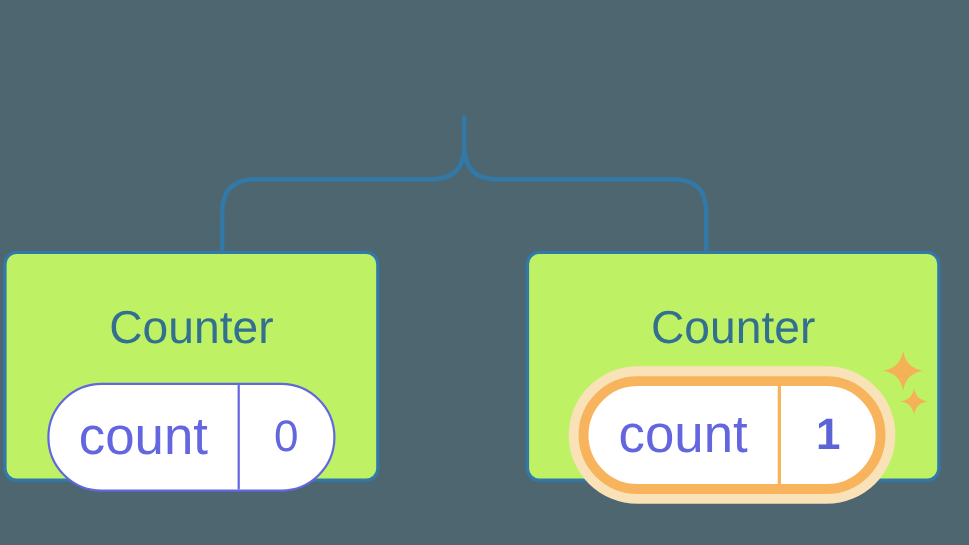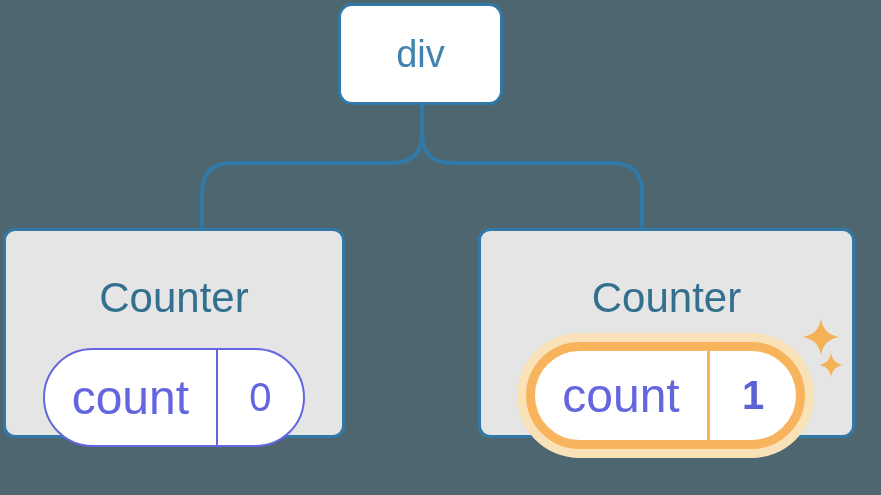--- a/index.html
+++ b/index.html
@@ -39,21 +39,21 @@
     width: 881px; height: 495px;
     pointer-events: none;
   }
 
   
   .card {
     position: absolute;
     top: 228px;
     height: 210px;
     box-sizing: border-box;
-    background: #e5e5e5;
+    background: #bef264;
     border: 3px solid #3279A8;
     border-radius: 12px;
     text-align: center;
   }
   .card-left  { left: 3px;   width: 342px; }
   .card-right { left: 478px; width: 377px; }
 
   .card-title {
     position: absolute;
     left: 0; right: 0;
@@ -121,23 +121,20 @@
 <body>
 
 <div class="stage">
 
   <svg class="connectors" viewBox="0 0 881 495" xmlns="http://www.w3.org/2000/svg">
     <path d="M422,105 L422,133" fill="none" stroke="#3279A8" stroke-width="4"></path>
     <path d="M422,133 Q422,163 392,163 L232,163 Q202,163 202,193 L202,228" fill="none" stroke="#3279A8" stroke-width="4"></path>
     <path d="M422,133 Q422,163 452,163 L612,163 Q642,163 642,193 L642,228" fill="none" stroke="#3279A8" stroke-width="4"></path>
   </svg>
 
-  <div class="node-div">
-    <span>div</span>
-  </div>
 
   <div class="card card-left">
     <div class="card-title">Counter</div>
     <div class="pill pill-plain">
       <div class="pill-label">count</div>
       <div class="pill-value">0</div>
     </div>
   </div>
 
   <div class="card card-right">

